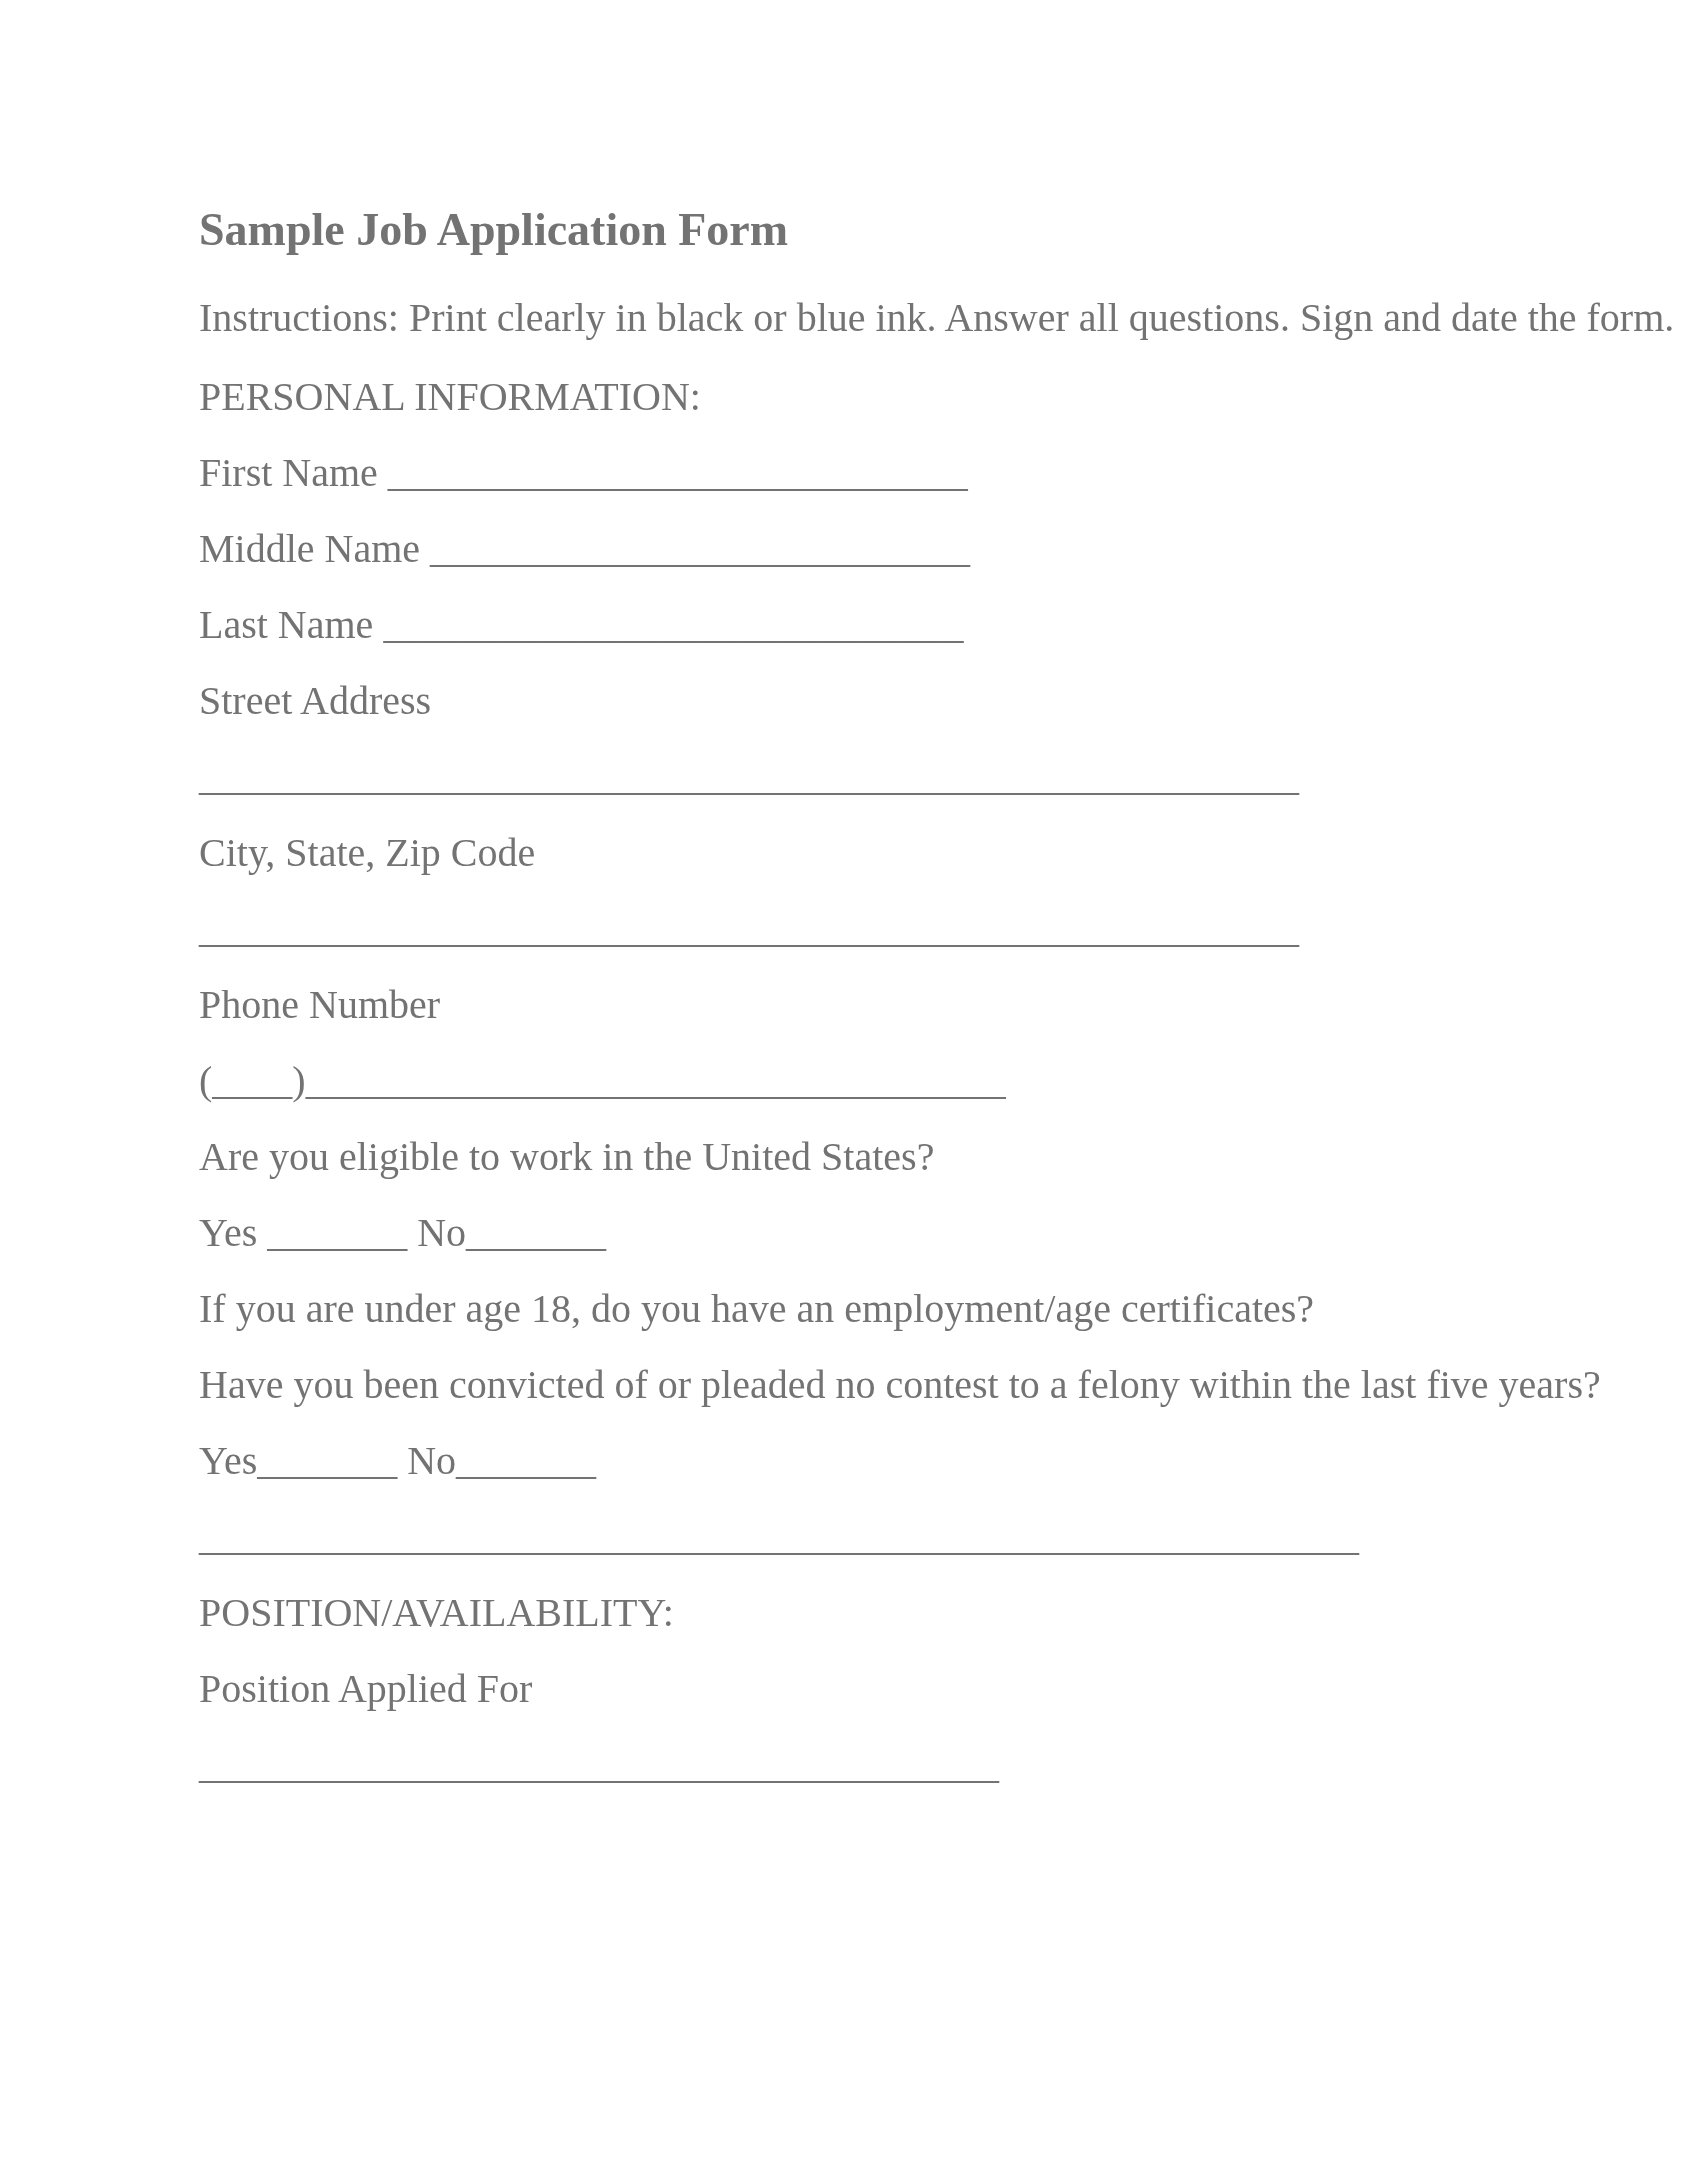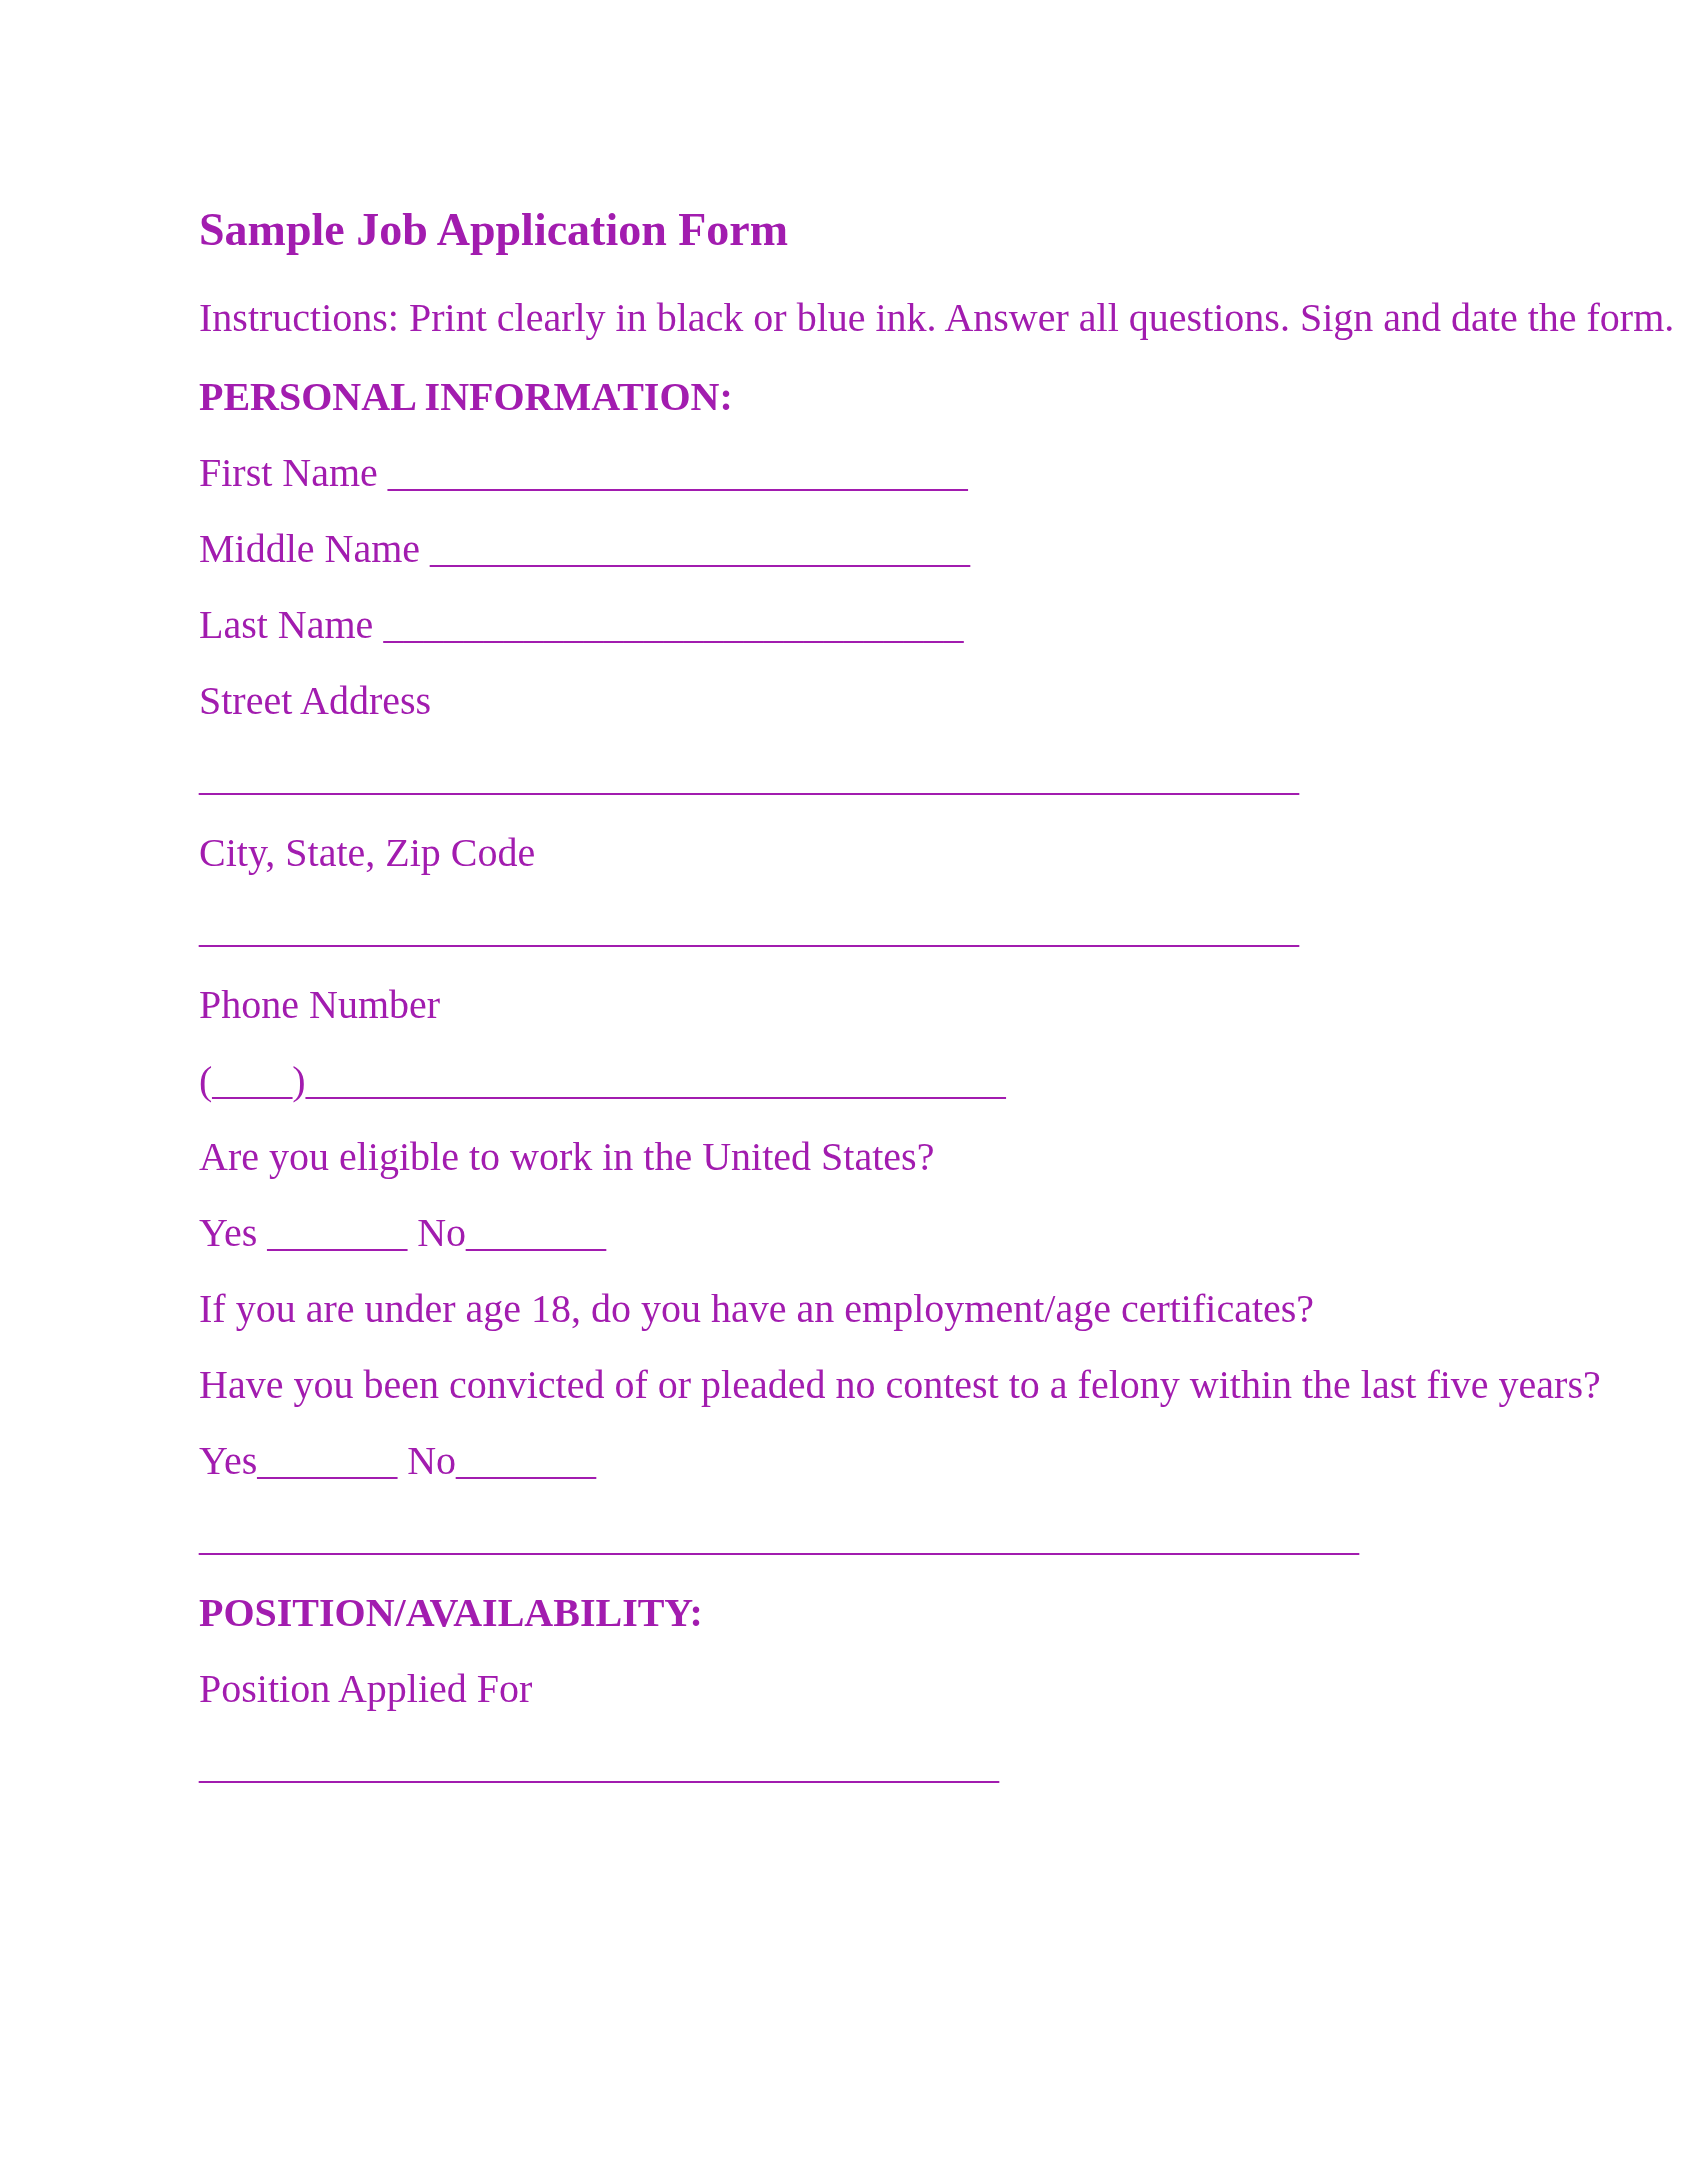--- a/index.html
+++ b/index.html
@@ -6,21 +6,21 @@
     margin: 0;
     padding: 0;
     background: #ffffff;
   }
   .page {
     position: relative;
     width: 1687px;
     height: 2124px;
     box-sizing: border-box;
     background: #ffffff;
-    color: #a21caf;
+    color: #737373;
     padding: 205px 199px 0 199px;
     font-family: "Liberation Serif", "DejaVu Serif", serif;
     overflow: hidden;
   }
   .title {
     font-size: 46px;
     line-height: 49px;
     font-weight: bold;
     margin: 0 0 47px 0;
     white-space: pre;
@@ -28,21 +28,21 @@
   .line {
     font-size: 40px;
     line-height: 33px;
     margin: 0 0 43px 0;
     white-space: pre;
   }
   .instructions {
     margin-bottom: 46px;
   }
   .heading {
-    font-weight: bold;
+    font-weight: normal;
   }
 </style>
 </head>
 <body>
 
 <div class="page">
   <h1 class="title">Sample Job Application Form</h1>
   <p class="line instructions">Instructions: Print clearly in black or blue ink. Answer all questions. Sign and date the form.</p>
   <p class="line heading">PERSONAL INFORMATION:</p>
   <p class="line">First Name _____________________________</p>

